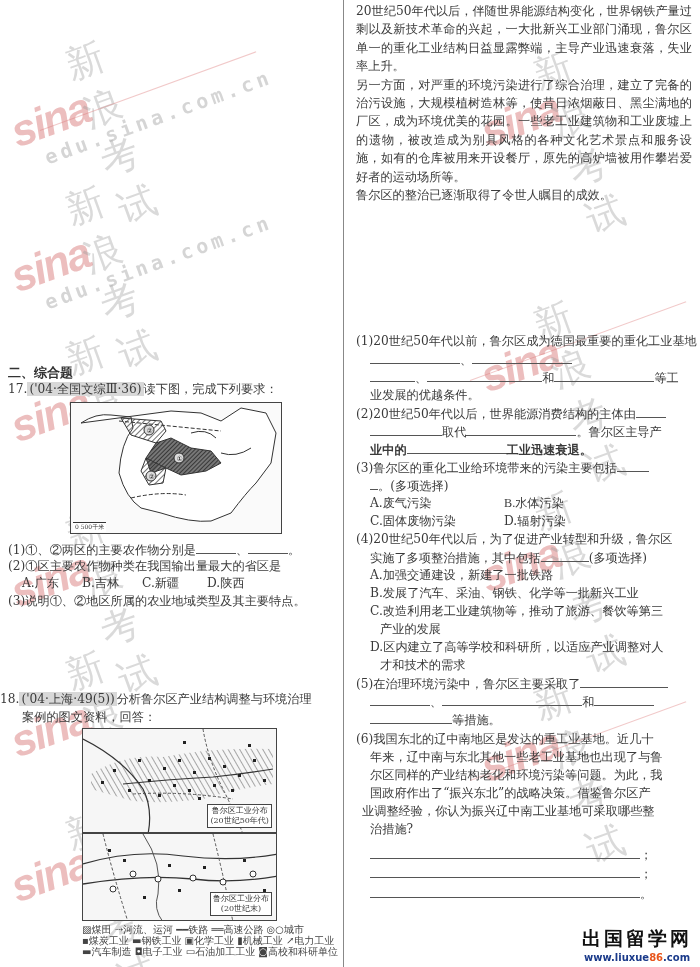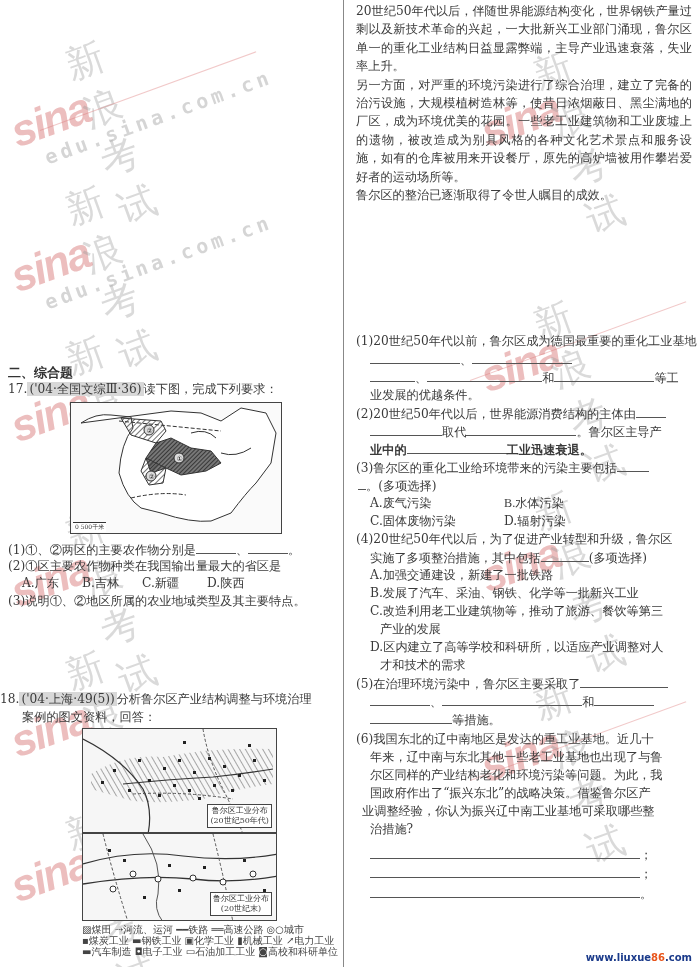--- a/index.html
+++ b/index.html
@@ -98,21 +98,21 @@
   <div class="sub" style="top:422px;left:14px;">
     <span class="blank" style="width:72px"></span><span>取代</span><span class="blank" style="width:110px"></span><span>。鲁尔区主导产</span>
   </div>
   <div class="sub" style="top:440px;left:14px;font-weight:bold;">
     <span>业中的</span><span class="blank" style="width:100px"></span><span>工业迅速衰退。</span>
   </div>
 
   <div class="sub" style="top:458px;left:0;">
     <span>(3)</span><span>鲁尔区的重化工业给环境带来的污染主要包括</span><span class="blank" style="width:32px"></span>
   </div>
-  <div class="sub" style="top:476px;left:2px;">
+  <div class="sub" style="top:476px;left:14px;">
     <span class="blank" style="width:8px"></span><span>。(多项选择)</span>
   </div>
   <div class="sub" style="top:494px;left:14px;">A.废气污染</div>
   <div class="sub" style="top:494px;left:148px;font-family:Liberation Serif, serif;">B.水体污染</div>
   <div class="sub" style="top:512px;left:14px;">C.固体废物污染</div>
   <div class="sub" style="top:512px;left:148px;">D.辐射污染</div>
 
   <div class="sub" style="top:530px;left:0;">
     <span>(4)</span><span>20世纪50年代以后，为了促进产业转型和升级，鲁尔区</span>
   </div>
@@ -284,14 +284,15 @@
   </div>
 </div>
 
 <div class="legend" style="top:924px;">
   <div>▨煤田  ⇢河流、运河  ━━铁路  ══高速公路 ◎○城市</div>
   <div>▪煤炭工业 ▬钢铁工业 ▣化学工业 ▮机械工业 ↗电力工业</div>
   <div>▬汽车制造 ◘电子工业 ▭石油加工工业 ◙高校和科研单位</div>
 </div>
 
 <div class="brand">
+  <div class="brand-title">出国留学网</div>
   <div class="brand-url"><span>www.liuxue</span><span class="accent">86</span><span>.com</span></div>
 </div>
 
 </body></html>

